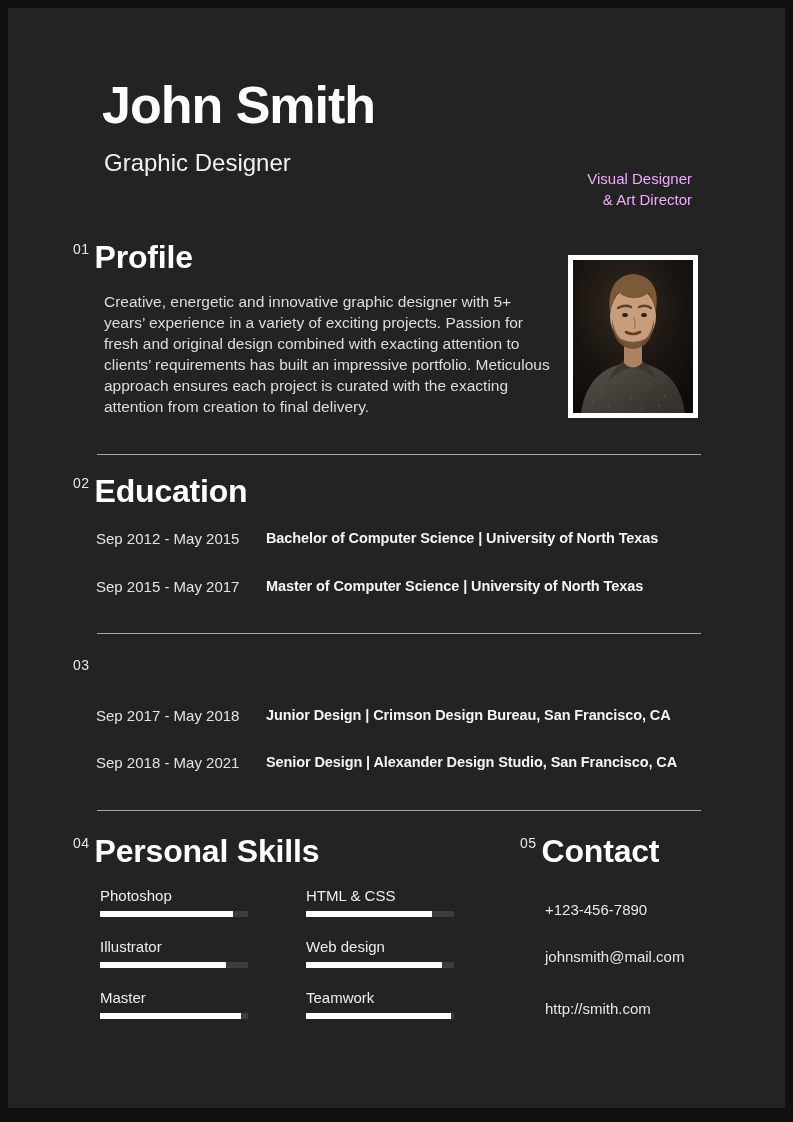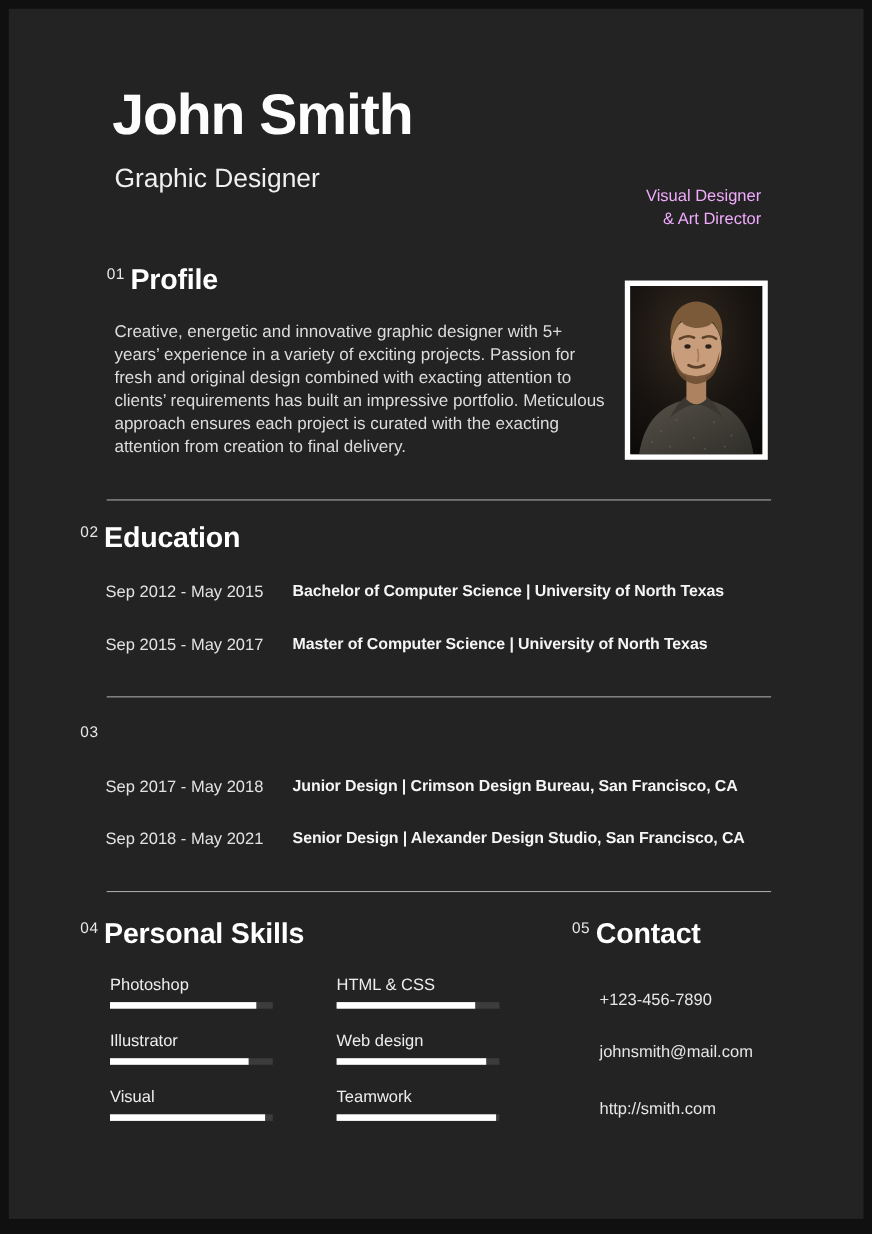--- a/index.html
+++ b/index.html
@@ -32,21 +32,21 @@
     right: 93px; top: 160px;
     font-size: 15px; line-height: 21px; text-align: right; color: #f0abfc;
   }
 
   .sec-head { display: flex; align-items: flex-start; }
   .sec-head .num {
     font-size: 14px; color: #e8e8e8; font-weight: normal;
     margin-right: 5px; padding-top: 1px; letter-spacing: .5px;
   }
   .sec-head .h {
-    font-size: 26px; font-weight: bold; color: #ffffff; line-height: 1.1;
+    font-size: 32px; font-weight: bold; color: #ffffff; line-height: 1.1;
     letter-spacing: -0.2px;
   }
 
   .profile-text {
     left: 96px; top: 283px; width: 452px;
     font-size: 15.5px; line-height: 21px; color: #dcdcdc;
   }
 
   .photo {
     left: 560px; top: 247px;
@@ -89,21 +89,21 @@
 
 <div class="page">
 
   <div class="abs name">John Smith</div>
   <div class="abs subtitle">Graphic Designer</div>
   <div class="abs tagline">
     <div>Visual Designer</div>
     <div>&amp; Art Director</div>
   </div>
 
-  <div class="abs sec-head" style="left:65px; top:232px;margin-left:24px;">
+  <div class="abs sec-head" style="left:65px; top:232px;">
     <span class="num">01</span>
     <span class="h">Profile</span>
   </div>
   <p class="abs profile-text">Creative, energetic and innovative graphic designer with 5+ years’ experience in a variety of exciting projects. Passion for fresh and original design combined with exacting attention to clients’ requirements has built an impressive portfolio. Meticulous approach ensures each project is curated with the exacting attention from creation to final delivery.</p>
 
   <div class="abs photo">
     <svg viewBox="0 0 120 153" width="120" height="153">
       <defs>
         <radialGradient id="pbg" cx="45%" cy="30%" r="90%">
           <stop offset="0%" stop-color="#33291f"></stop>
@@ -184,21 +184,21 @@
         <div class="fill" style="width: 90%;"></div>
       </div>
   </div>
   <div class="skill" style="left:92px; top:930px;">
     <span class="lbl">Illustrator</span>
     <div class="track">
         <div class="fill" style="width: 85%;"></div>
       </div>
   </div>
   <div class="skill" style="left:92px; top:981px;">
-    <span class="lbl">Visual</span>
+    <span class="lbl">Master</span>
     <div class="track">
         <div class="fill" style="width: 95%;"></div>
       </div>
   </div>
 
   <div class="skill" style="left:298px; top:879px;">
     <span class="lbl">HTML &amp; CSS</span>
     <div class="track">
         <div class="fill" style="width: 85%;"></div>
       </div>

